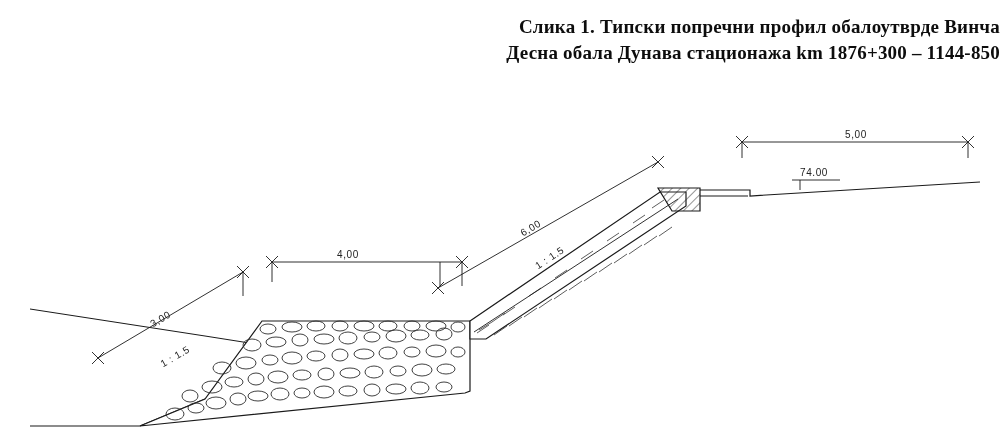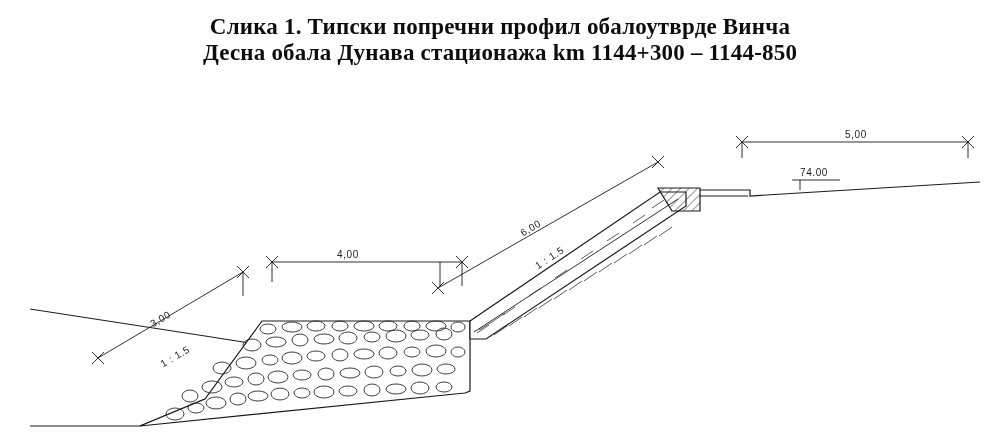--- a/index.html
+++ b/index.html
@@ -23,24 +23,25 @@
   .title-block {
     position: absolute;
     top: 14px;
     left: 0;
     width: 1000px;
     text-align: center;
   }
   .title-line {
     font-family: "Liberation Serif", serif;
     font-weight: bold;
-    font-size: 23px;
+    font-size: 19px;
     line-height: 26px;
     letter-spacing: 0.2px;
     color: #0d0d0d;
+    text-align: right;
   }
   .drawing {
     position: absolute;
     top: 96px;
     left: 0;
     width: 1000px;
     height: 341px;
   }
   svg { display: block; }
   .dimlabel {
@@ -50,21 +51,21 @@
     letter-spacing: 0.6px;
   }
 </style>
 </head>
 <body>
 
 <div class="page">
 
   <div class="title-block">
     <div class="title-line">Слика 1. Типски попречни профил обалоутврде Винча</div>
-    <div class="title-line">Десна обала Дунава стационажа km 1144+300 – 1144-850</div>
+    <div class="title-line">Десна обала Дунава стационажа km 1876+300 – 1144-850</div>
   </div>
 
   <div class="drawing">
     <svg width="1000" height="341" viewBox="0 0 1000 341">
       <defs>
         <pattern id="hatch45" width="6" height="6" patternTransform="rotate(45)" patternUnits="userSpaceOnUse">
           <line x1="0" y1="0" x2="0" y2="6" stroke="#2b2b2b" stroke-width="1"></line>
         </pattern>
       </defs>
 

